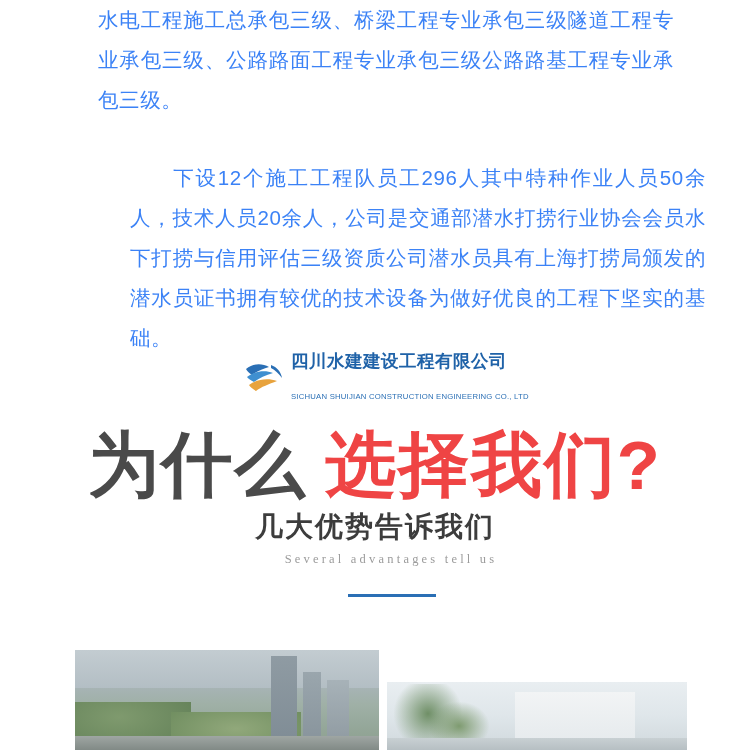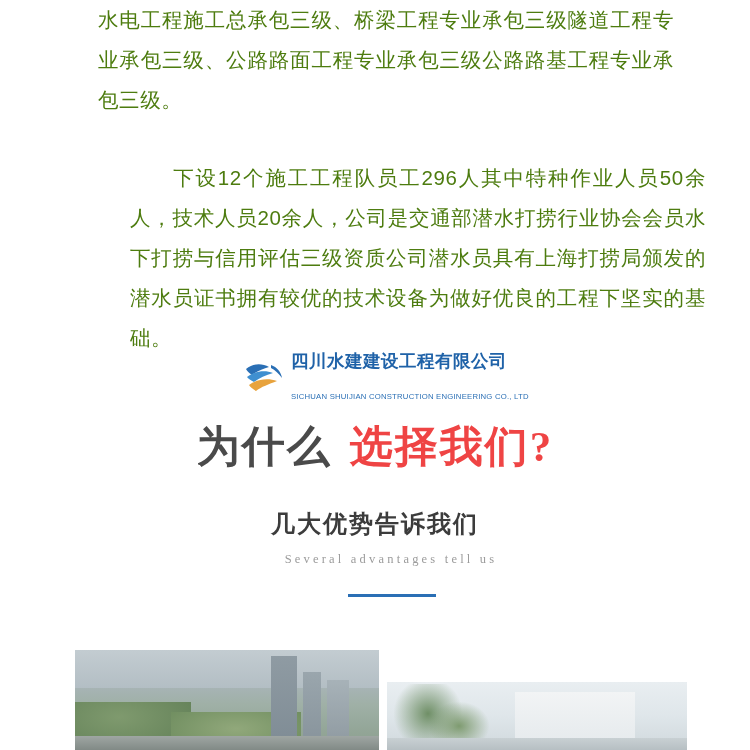--- a/index.html
+++ b/index.html
@@ -18,21 +18,21 @@
     overflow: hidden;
   }
 
   
   .para-block {
     position: absolute;
     left: 98px;
     width: 576px;
   }
   .para {
-    color: #4d7c0f;
+    color: #3b82f6;
     font-size: 20.5px;
     line-height: 40px;
     letter-spacing: 0.6px;
     text-align: justify;
     font-family: "Liberation Sans", sans-serif;
   }
   #para1 { top: 0px; }
   #para2 { top: 158px; margin-left: 32px; }
   .indent { display: inline-block; width: 42px; }
 
@@ -81,37 +81,37 @@
   
   .headline {
     position: absolute;
     left: 0;
     top: 418px;
     width: 750px;
     text-align: center;
     white-space: nowrap;
   }
   .headline span {
-    font-size: 43px;
+    font-size: 71px;
     font-weight: bold;
     letter-spacing: 2px;
-    font-family: Liberation Serif, serif;
+    font-family: Liberation Mono, monospace;
   }
   .hl-dark { color: #4a4a4a; }
   .hl-accent { color: #ef4444; margin-left: 18px; }
 
   
   .subtitle {
     position: absolute;
     left: 0;
     top: 508px;
     width: 750px;
     text-align: center;
     color: #3c3c3c;
-    font-size: 24px;
+    font-size: 28px;
     font-weight: bold;
     letter-spacing: 2px;
   }
   .subtitle-en {
     position: absolute;
     left: 16px;
     top: 552px;
     width: 750px;
     text-align: center;
     color: #9b9b9b;

